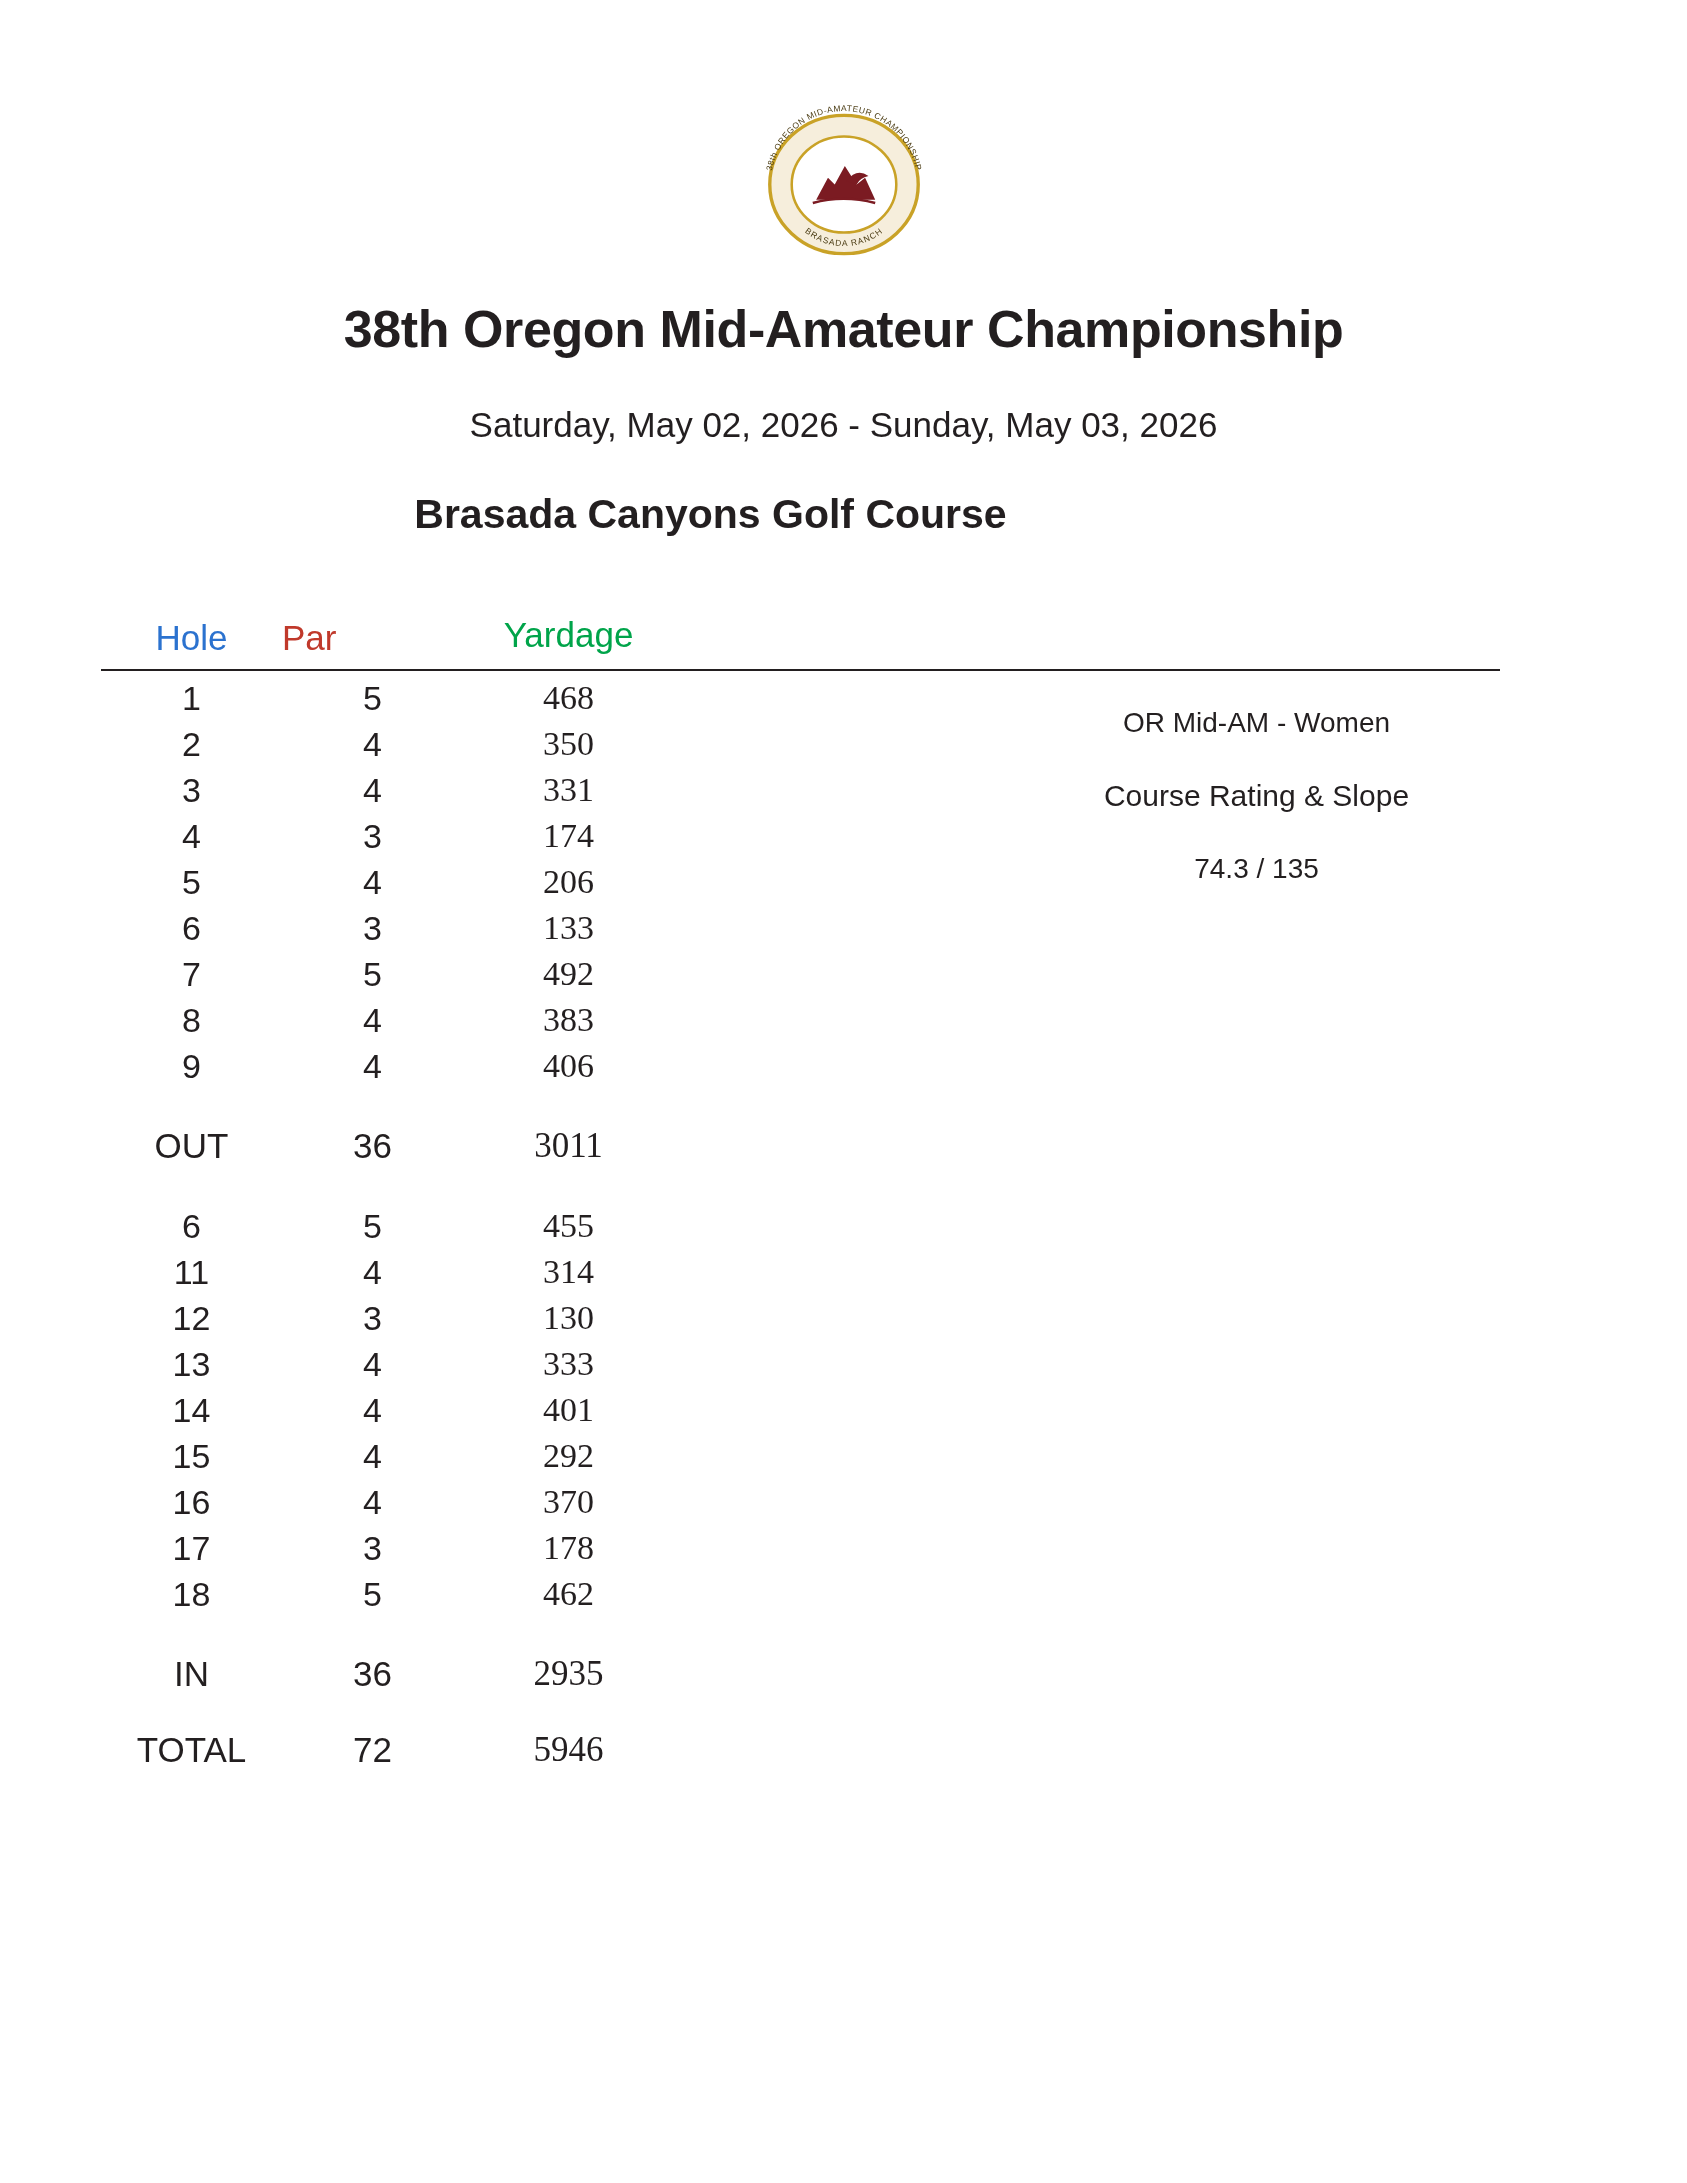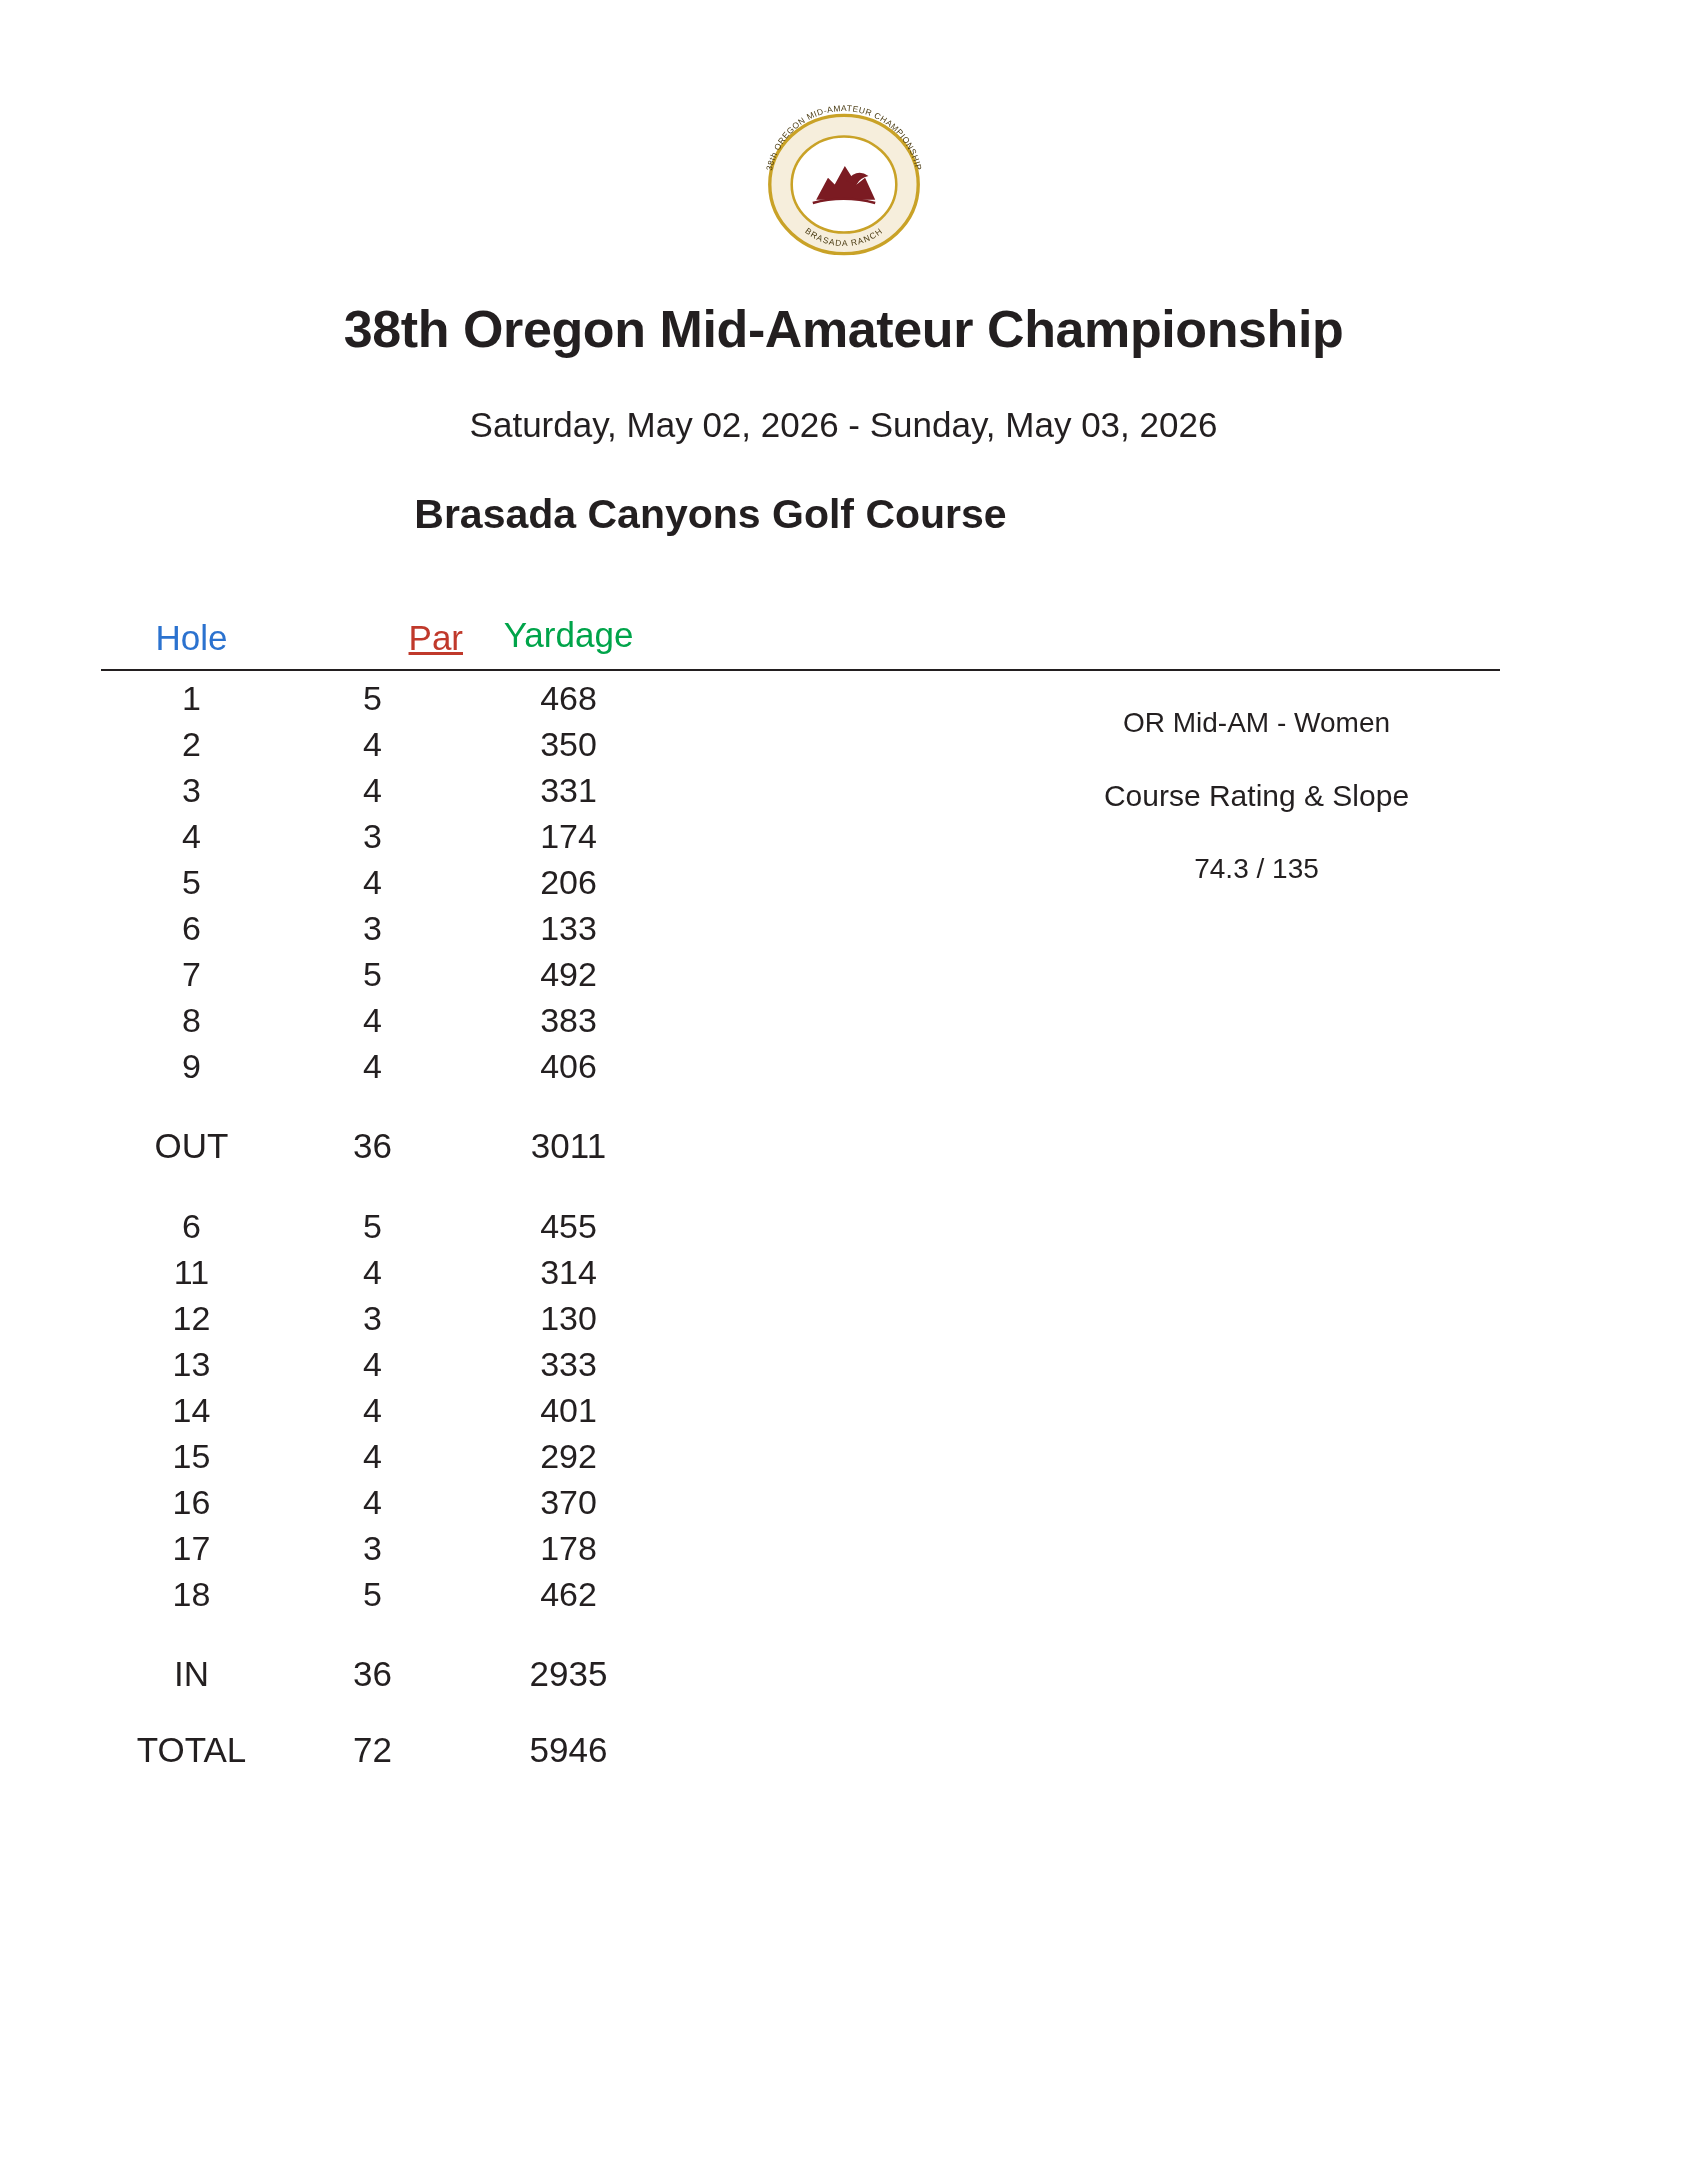--- a/index.html
+++ b/index.html
@@ -77,21 +77,21 @@
     top: 606px;
     left: 101px;
     width: 607px;
   }
   .hdr-row {
     display: flex;
     align-items: flex-end;
     height: 52px;
   }
   .col-hole { width: 181px; text-align: center; }
-  .col-par  { width: 181px; text-align: right; text-decoration: underline; }
+  .col-par  { width: 181px; text-align: left; }
   .col-yard { width: 211px; text-align: center; }
 
   .hdr-hole {
     color: #2b72cf;
     font-size: 35px;
   }
   .hdr-par {
     color: #c0392b;
     font-size: 35px;
   }
@@ -118,21 +118,21 @@
   }
   .row {
     display: flex;
     height: 46px;
     align-items: center;
     font-size: 34px;
   }
   .row .cell { text-align: center; }
   .c1 { width: 181px; }
   .c2 { width: 181px; }
-  .c3 { width: 211px; }
+  .c3 { width: 211px; font-family: Liberation Serif, serif; }
 
   .row.summary {
     font-size: 35px;
   }
   .spacer { height: 34px; }
   .spacer-sm { height: 30px; }
 
   
   .side {
     position: absolute;

